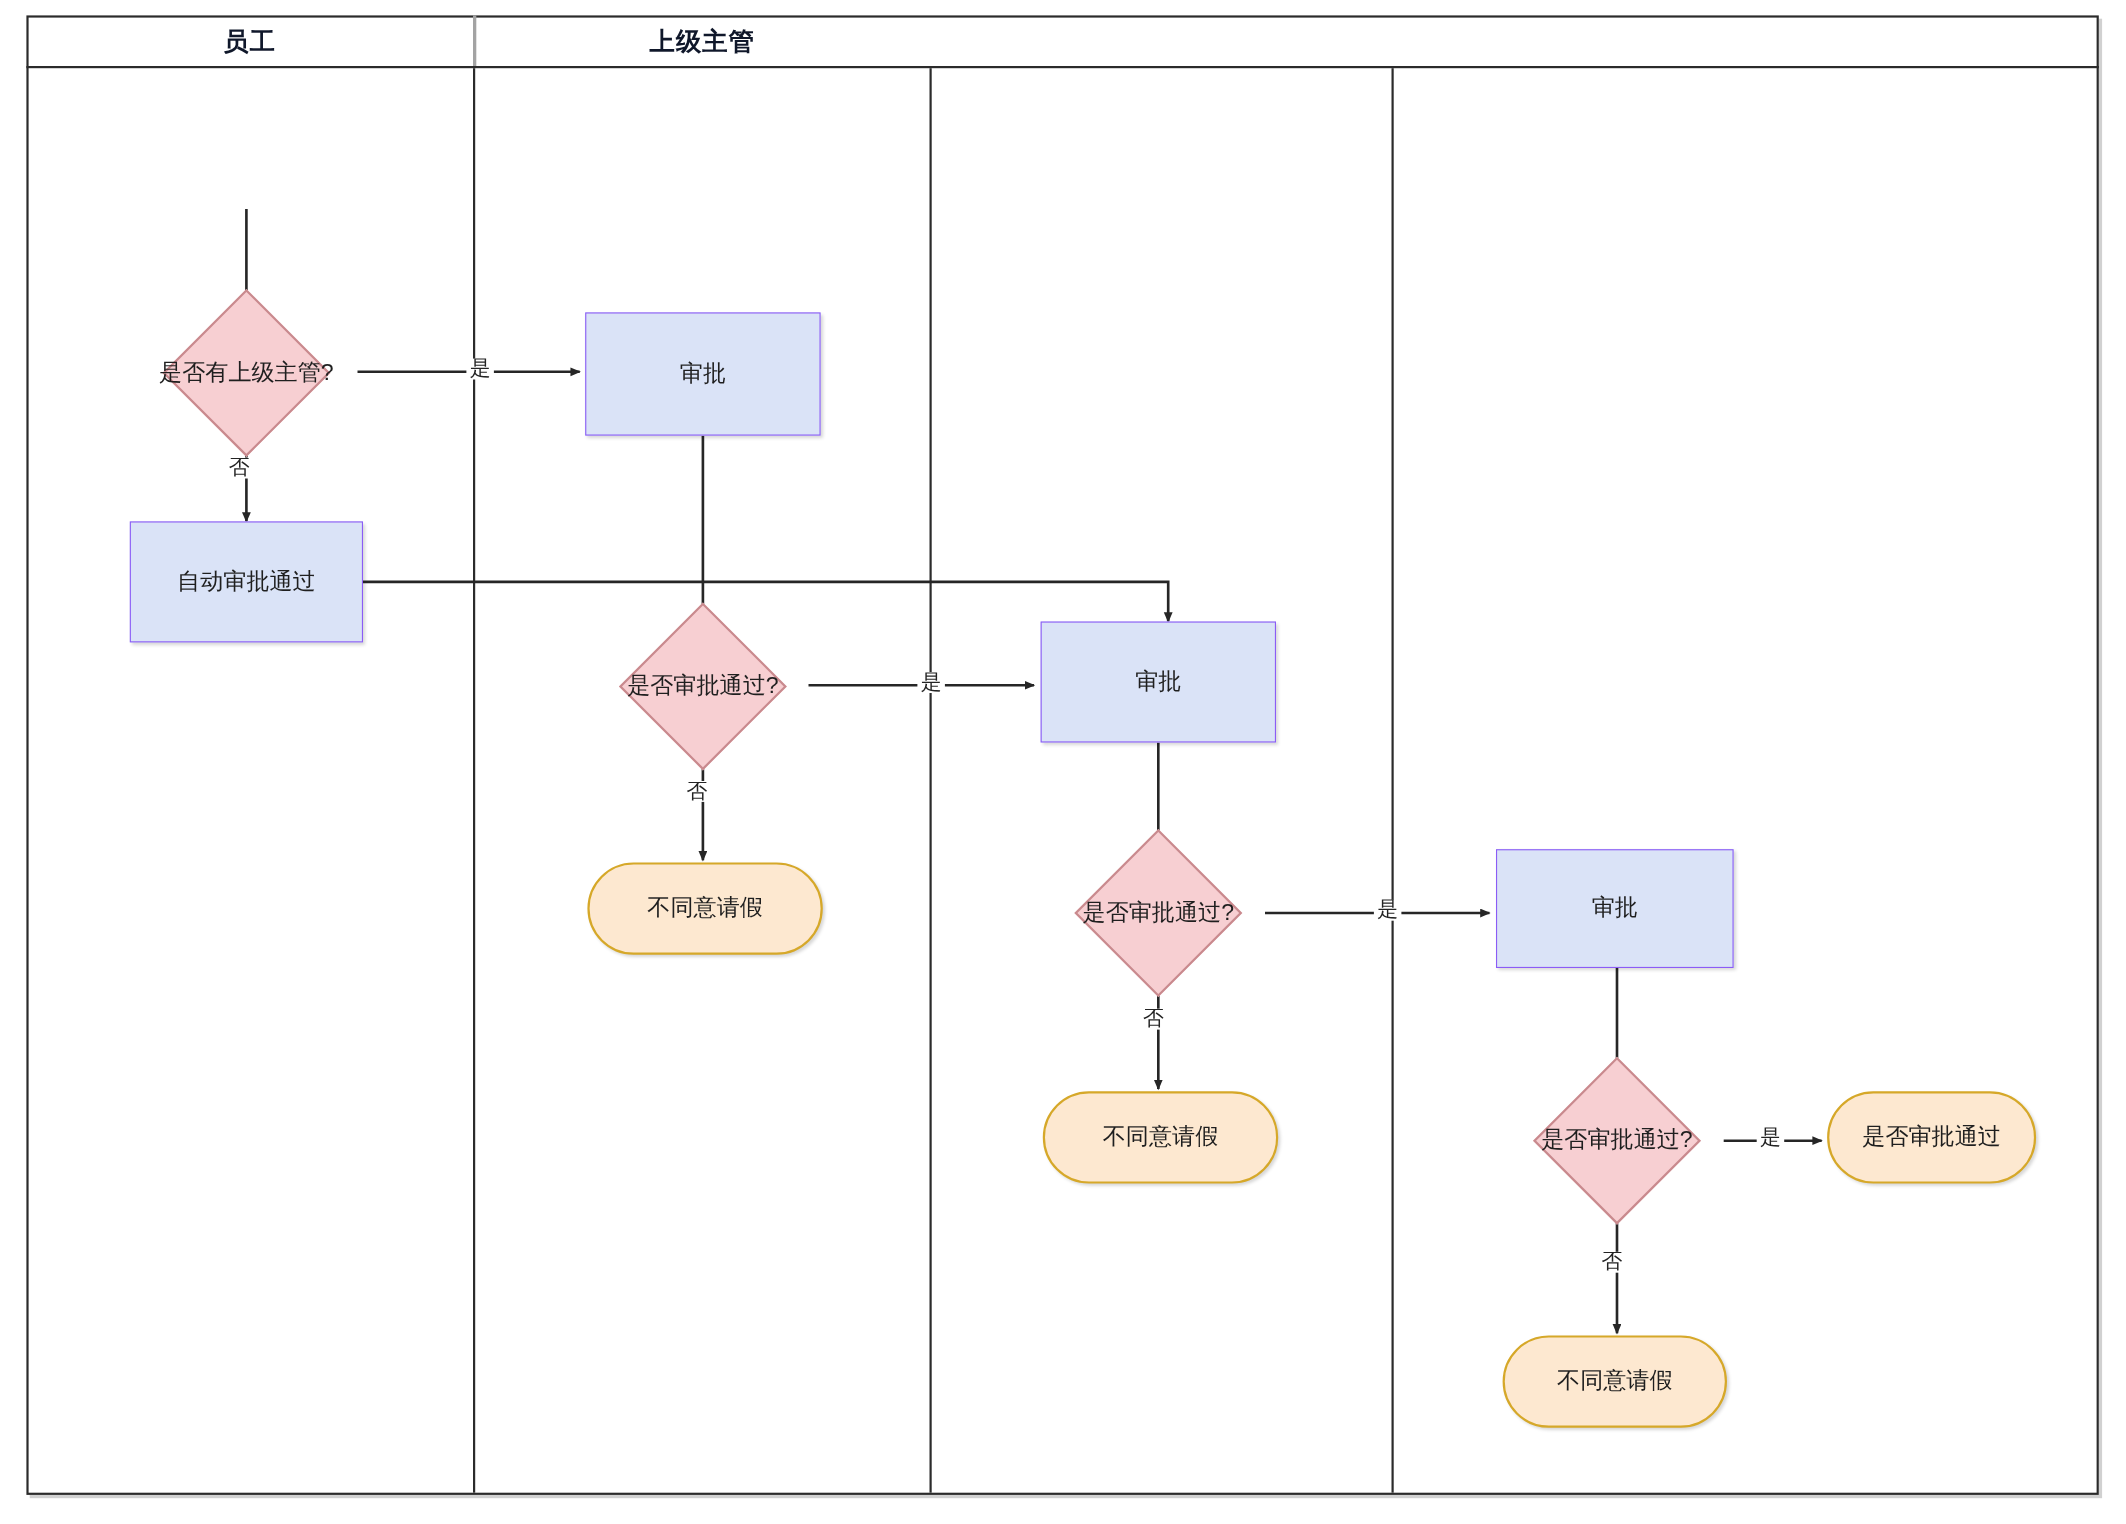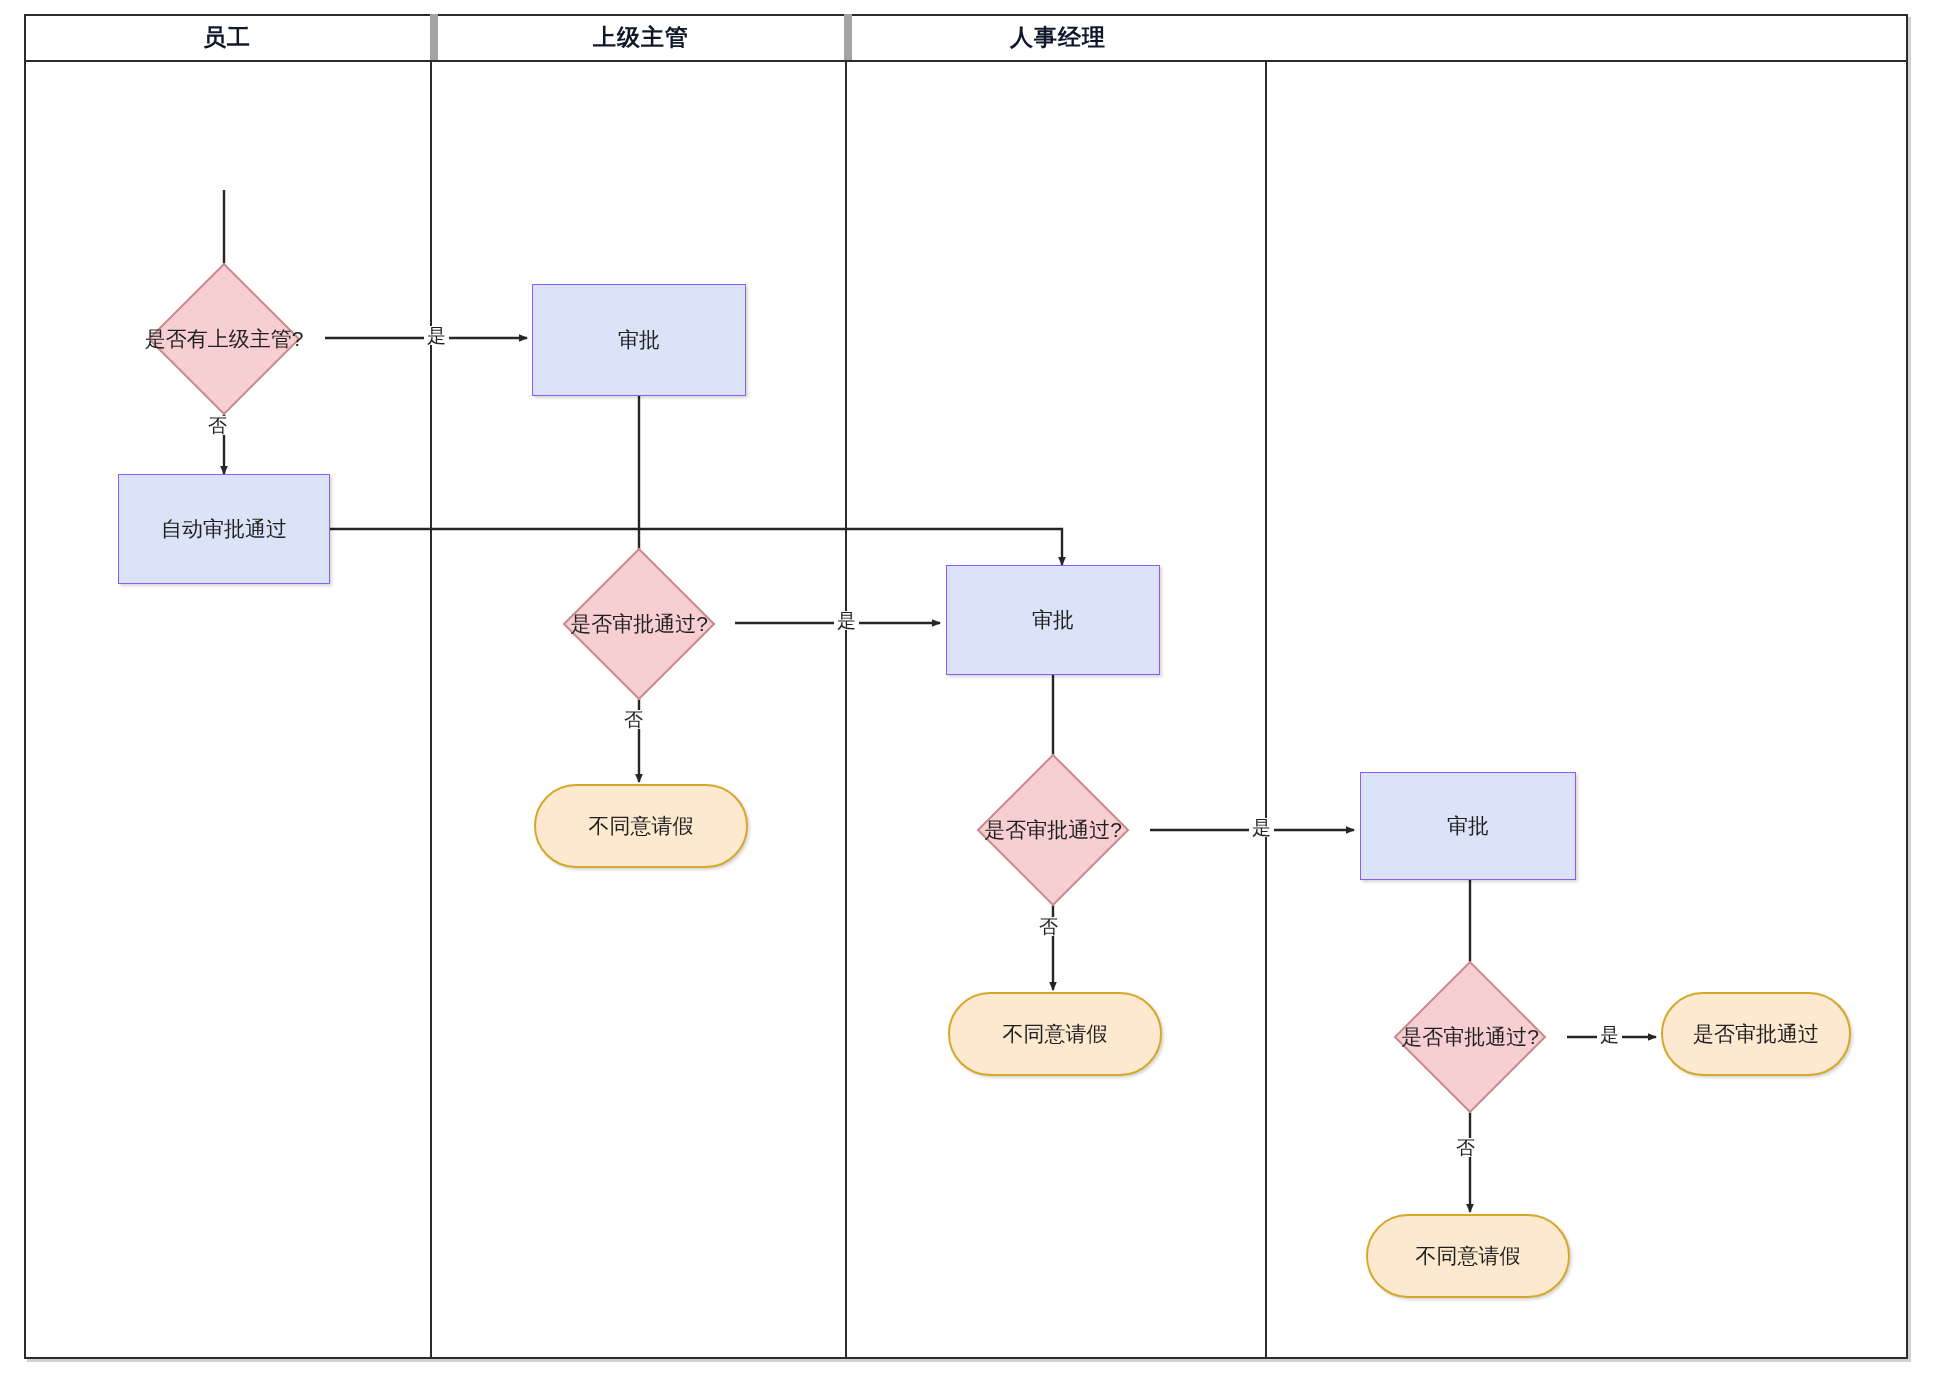--- a/index.html
+++ b/index.html
@@ -40,21 +40,21 @@
     display: flex;
     align-items: center;
     justify-content: center;
     box-sizing: border-box;
     font-size: 23px;
     font-weight: bold;
     color: #0f172a;
     letter-spacing: 1px;
     height: 100%;
   }
-  .lane-header + .lane-header { border-left: 8px solid #a3a3a3; }
+  .lane-header + .lane-header { border-left: 3px solid #a3a3a3; }
   .lane-divider {
     position: absolute;
     top: 62px;
     width: 0;
     border-left: 2px solid #2b2b2b;
     height: 1295px;
   }
 
   
   .node {
@@ -120,23 +120,20 @@
 <div id="canvas">
 
   <div class="pool"></div>
 
   <div class="lane-header-row">
     <div class="lane-header" style="width:406px">
       <span>员工</span>
     </div>
     <div class="lane-header" style="width:414px">
       <span>上级主管</span>
-    </div>
-    <div class="lane-header" style="width:420px">
-      <span>人事经理</span>
     </div>
   </div>
 
   <div class="lane-divider" style="left:430px"></div>
   <div class="lane-divider" style="left:845px"></div>
   <div class="lane-divider" style="left:1265px"></div>
 
   <svg class="edges" width="1933" height="1385" viewBox="0 0 1933 1385">
     <defs>
       <marker id="arrow" markerWidth="10" markerHeight="10" refX="8.4" refY="4" orient="auto" markerUnits="userSpaceOnUse">

